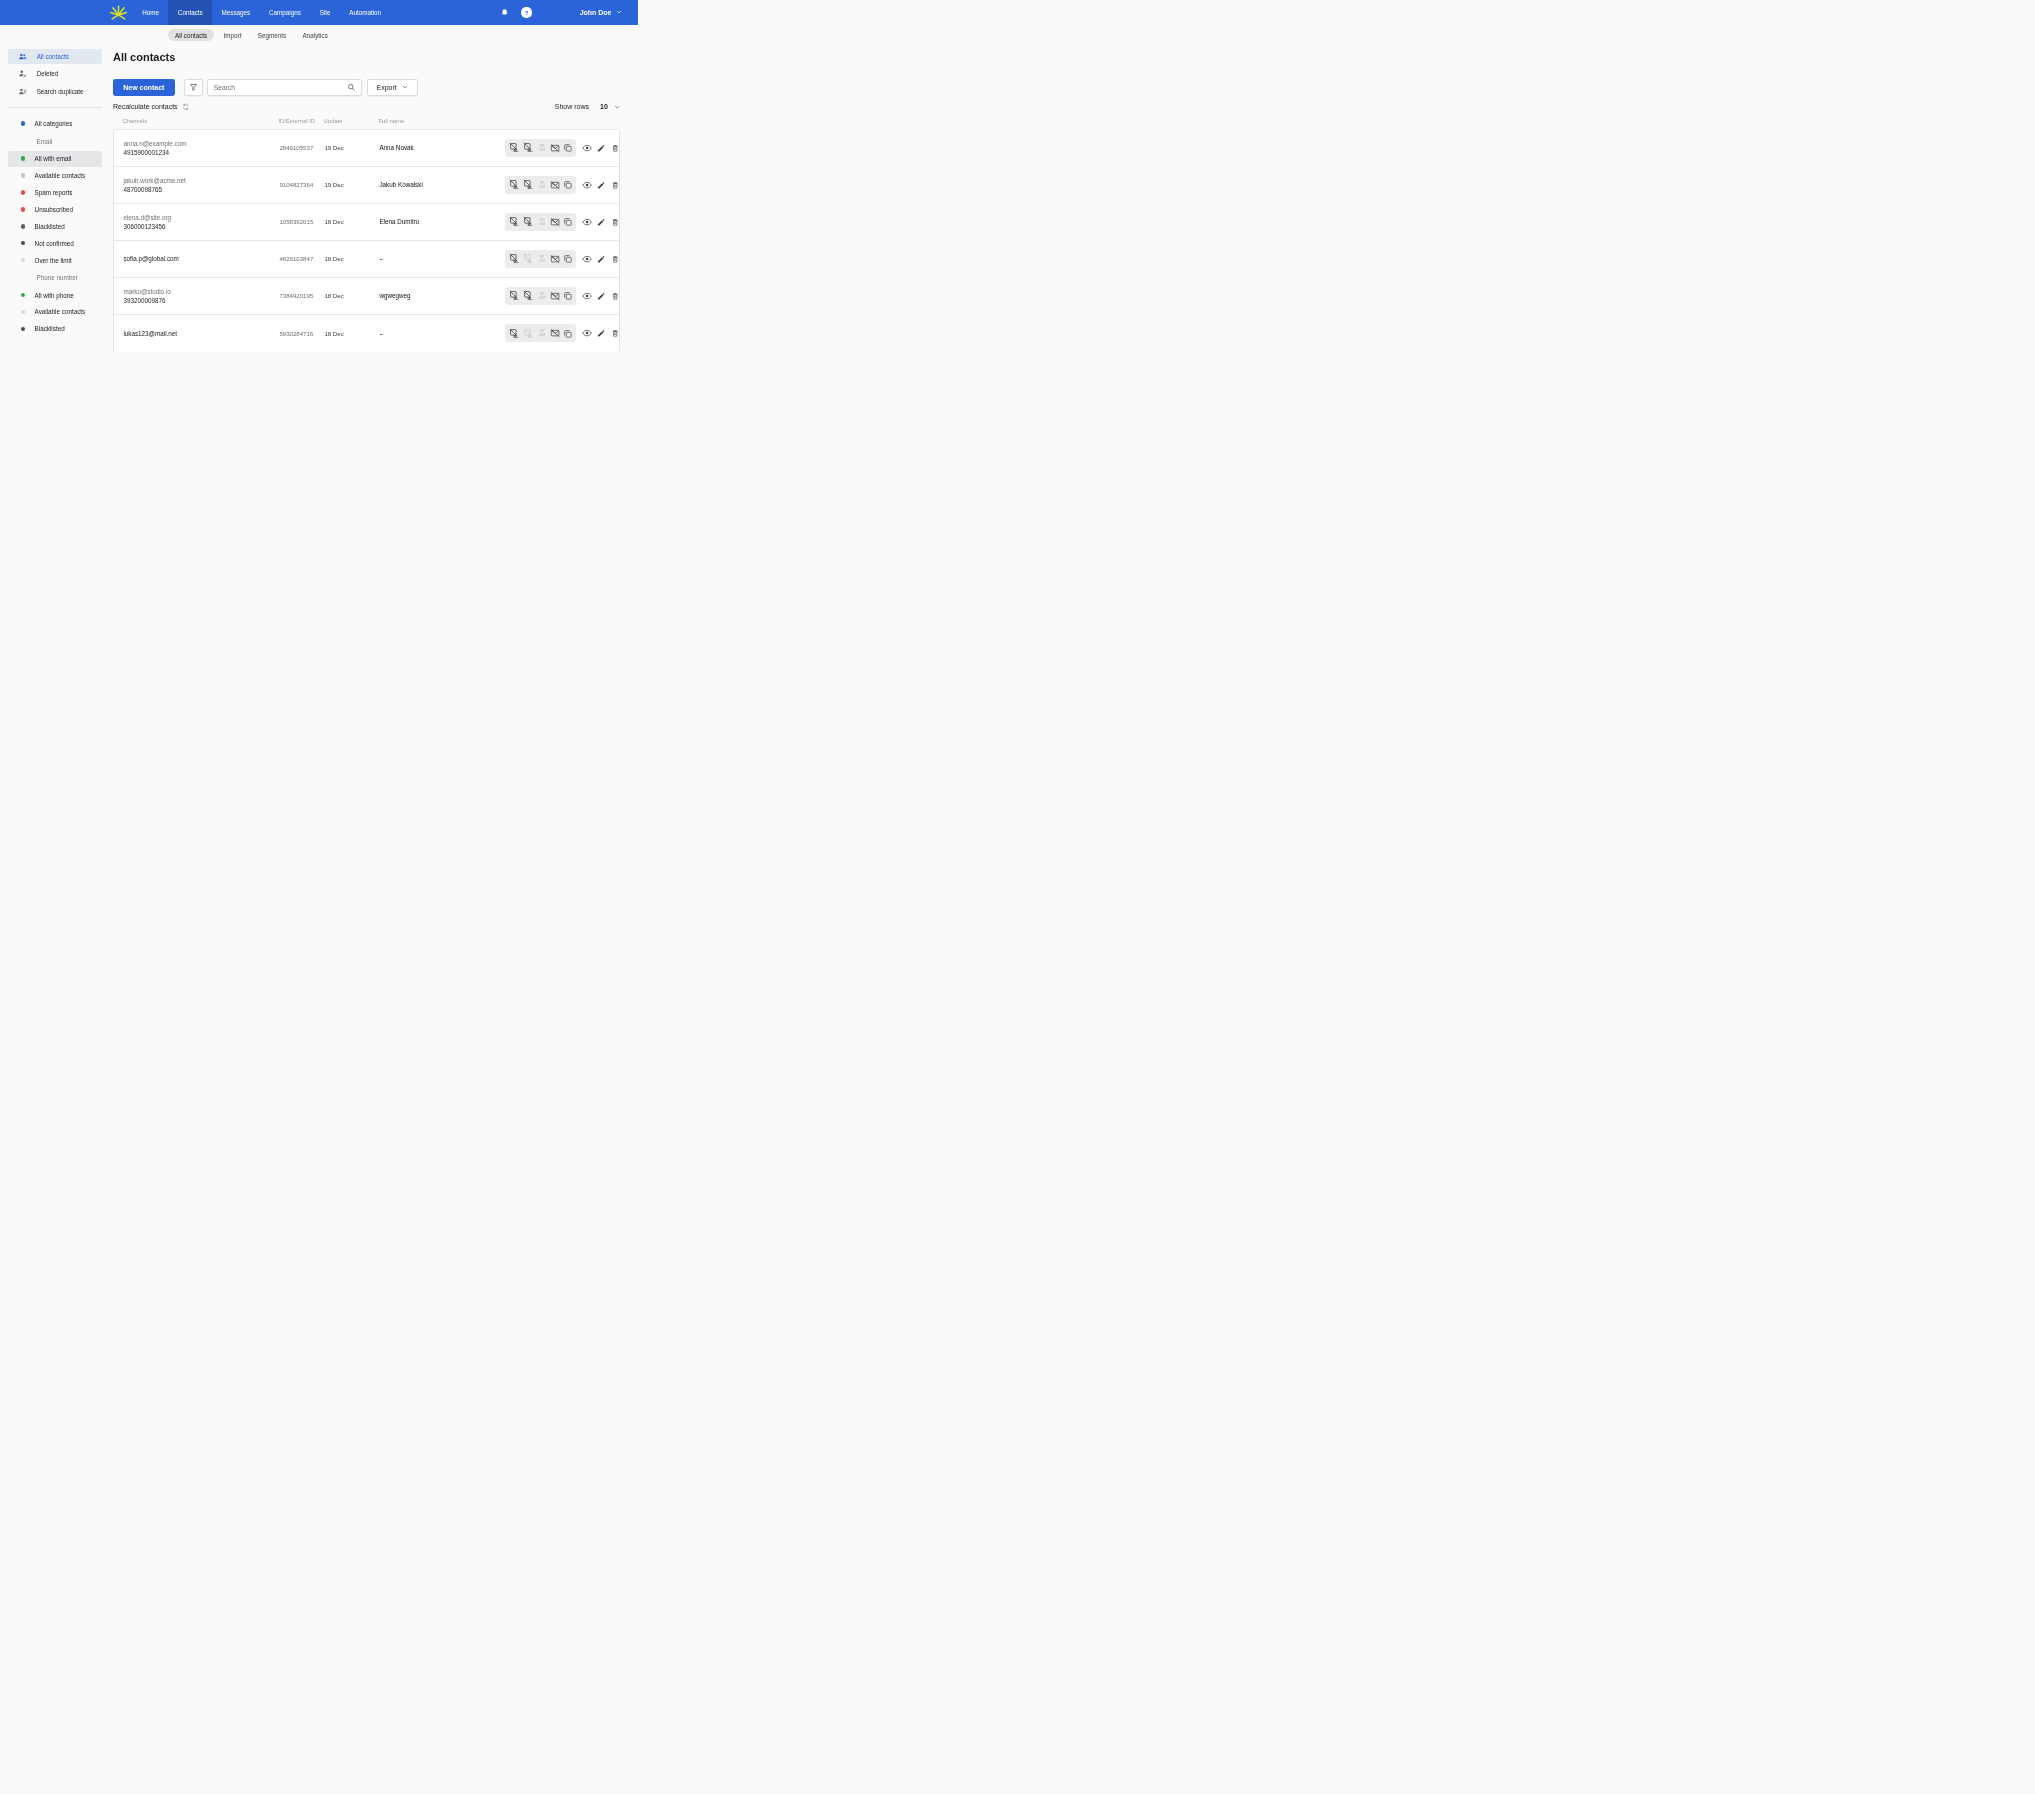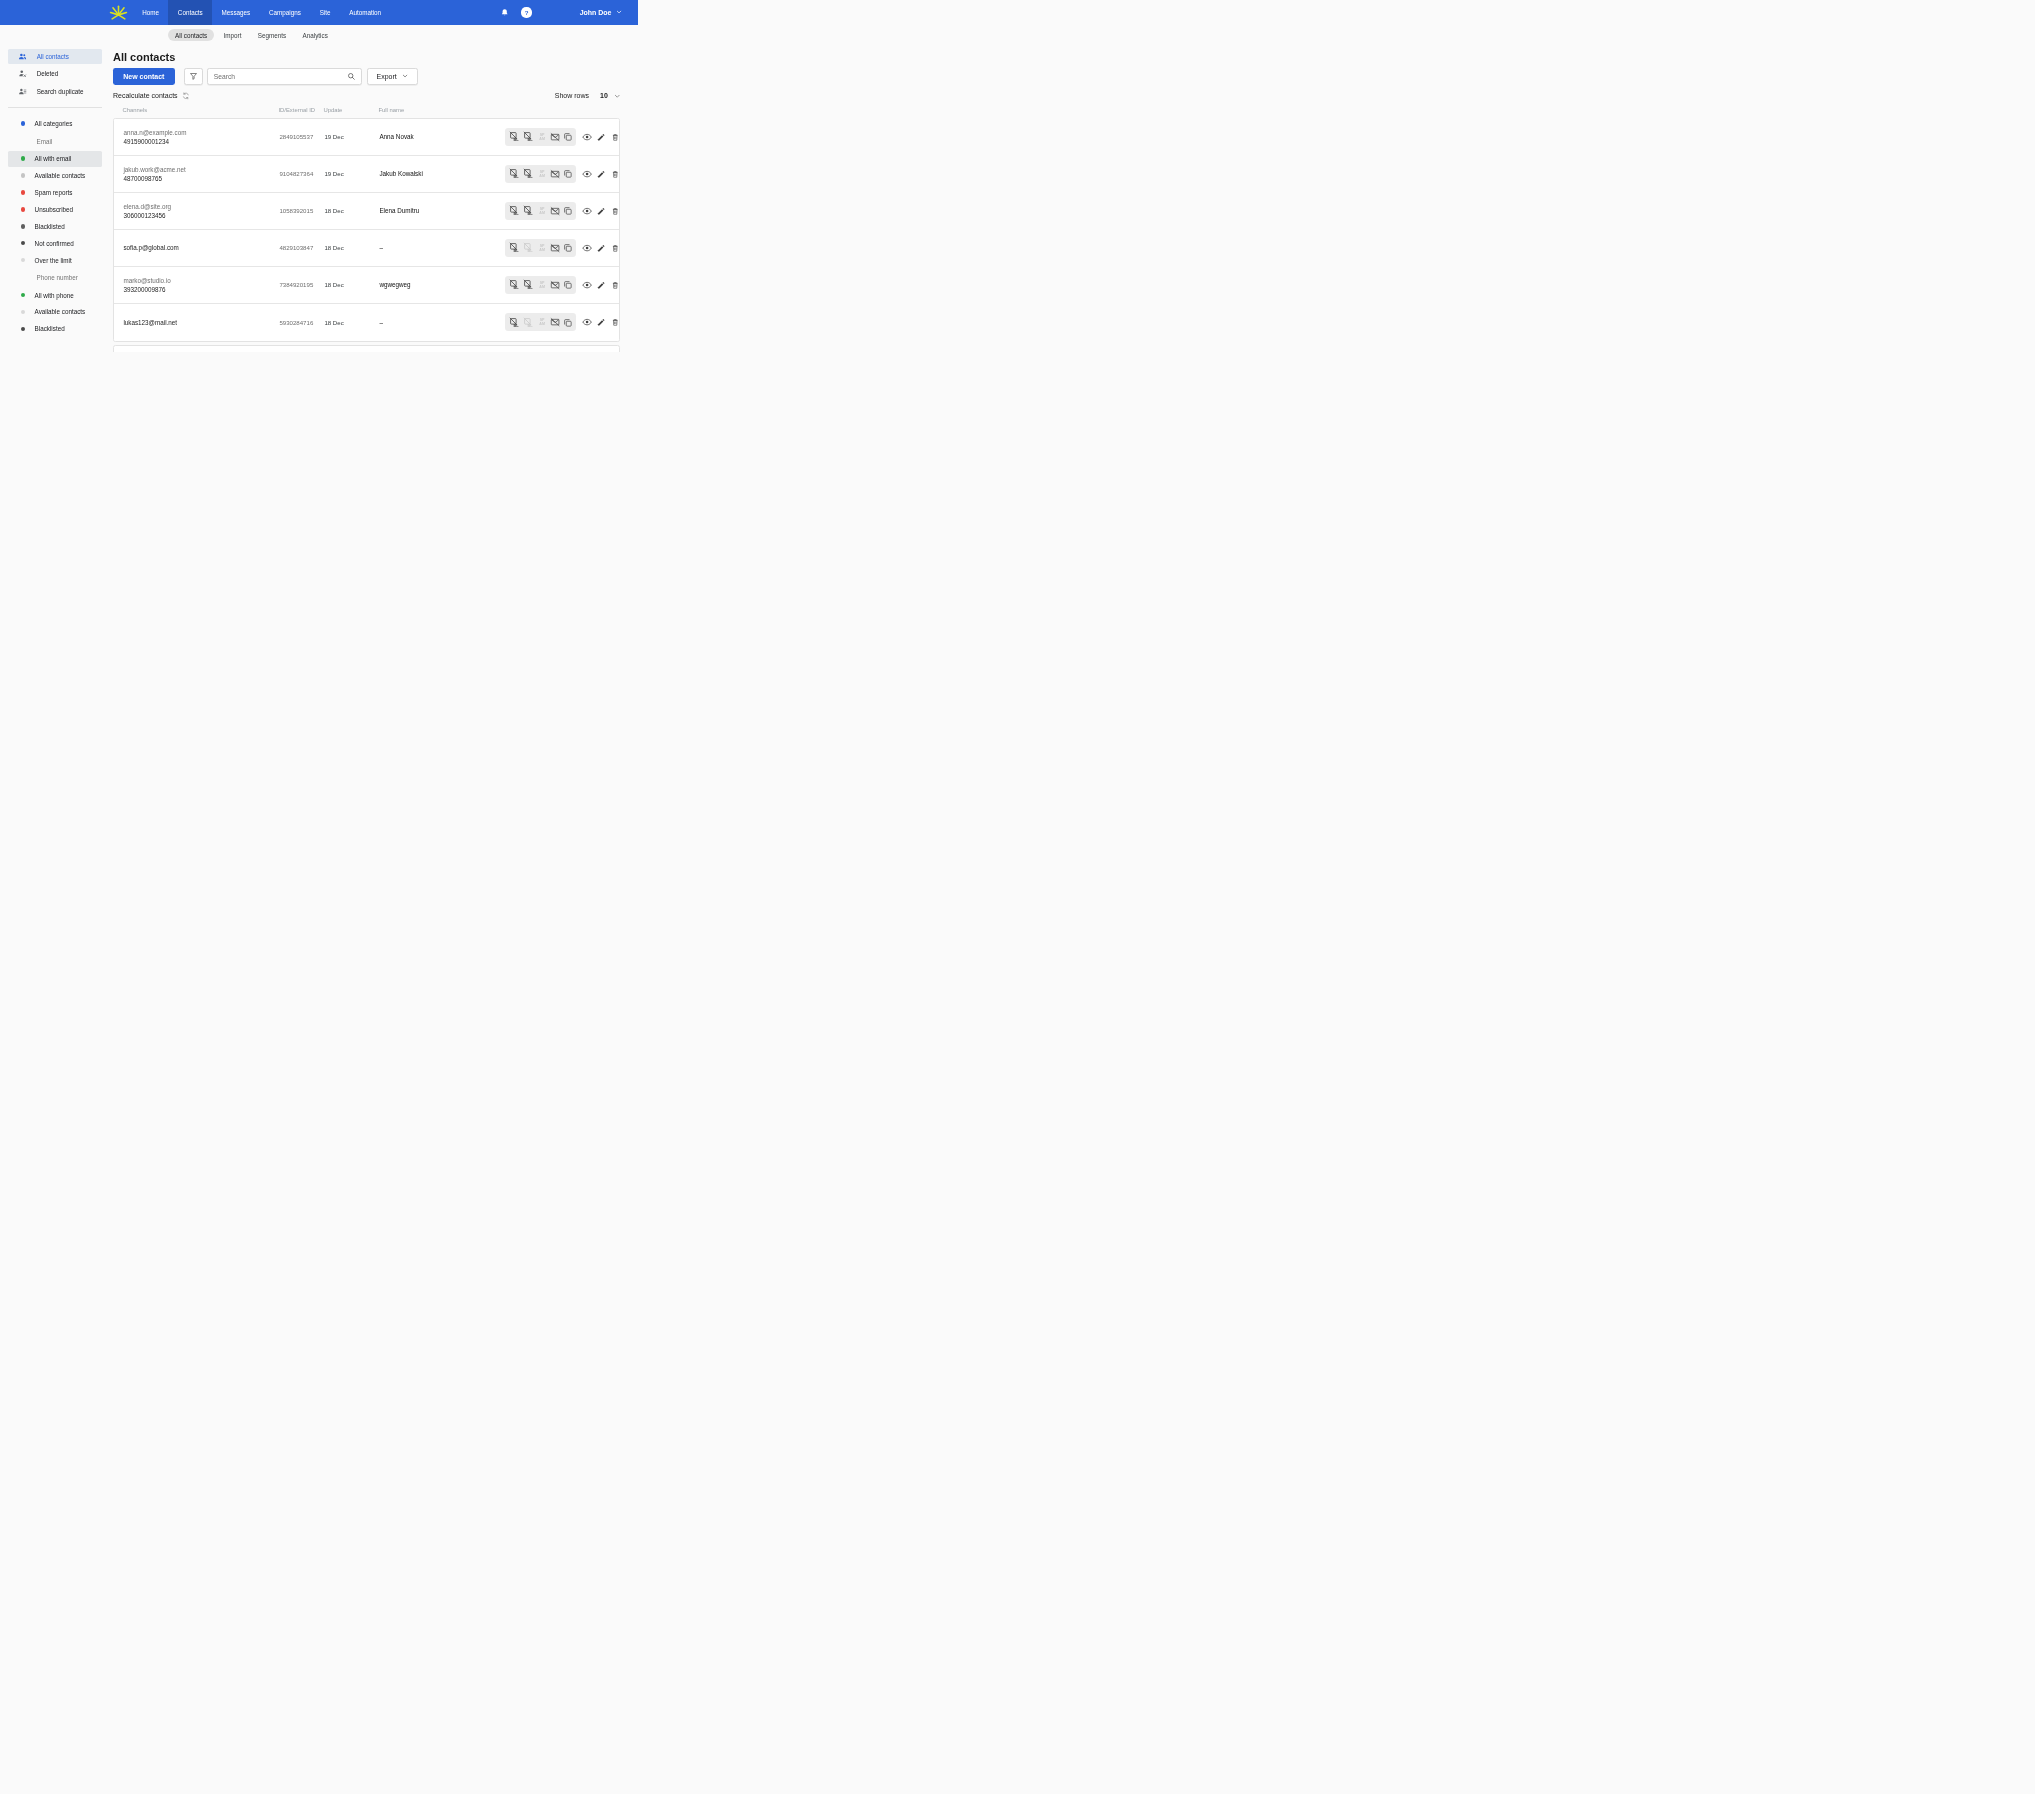--- a/index.html
+++ b/index.html
@@ -26,21 +26,21 @@
 .side-item.active{background:#e2e8ef;color:#2b63d8}
 .side-item.active .si-icon{color:#2b63d8}
 .divider{width:94px;border-top:0.4px solid #e1e1e1;margin:8.1px 0 7.3px}
 .cat{width:94px;height:16.3px;margin:0.6px 0;display:flex;align-items:center;padding-left:12.6px;gap:9.4px;font-size:6.3px;color:#202124;border-radius:1.6px;cursor:pointer;white-space:nowrap}
 .cat .dot{width:4.5px;height:4.5px;border-radius:50%;flex-shrink:0}
 .cat.active{background:#e4e6e8}
 .side-section{width:94px;height:17.5px;display:flex;align-items:center;padding-left:28.5px;font-size:6.3px;color:#757575;white-space:nowrap}
 
 .main{flex:1;padding:5.7px 18px 0 11px;min-width:0}
 h1{font-size:11px;font-weight:700;color:#1b1b1b}
-.toolbar{display:flex;align-items:center;margin-top:5px}
+.toolbar{display:flex;align-items:center;margin-top:16px}
 .btn-primary{height:16.7px;padding:0 10.2px;background:#2b63d8;border:none;border-radius:2.4px;color:#fff;font-size:7px;font-weight:600;font-family:inherit;cursor:pointer}
 .filter-btn{width:19px;height:16.7px;margin-left:9.4px;background:#fff;border:0.4px solid #dadada;border-radius:2.4px;display:flex;align-items:center;justify-content:center;cursor:pointer;box-shadow:0 0.4px 0.8px rgba(0,0,0,.05)}
 .search{width:155px;height:16.7px;margin-left:4.1px;background:#fff;border:0.4px solid #dadada;border-radius:2.4px;display:flex;align-items:center;padding:0 5.7px;box-shadow:0 0.4px 0.8px rgba(0,0,0,.05)}
 .search input{flex:1;border:none;outline:none;font-size:6.7px;font-family:inherit;color:#202124;background:transparent}
 .search input::placeholder{color:#6f6f6f}
 .mag{display:flex;cursor:pointer}
 .export-btn{height:16.7px;margin-left:4.9px;padding:0 8.5px;background:#fff;border:0.4px solid #dadada;border-radius:2.4px;display:flex;align-items:center;gap:5.7px;font-size:7px;color:#202124;font-family:inherit;cursor:pointer;box-shadow:0 0.4px 0.8px rgba(0,0,0,.05)}
 .subbar{display:flex;align-items:center;margin-top:7.3px}
 .recalc{display:flex;align-items:center;gap:4.1px;font-size:7px;font-weight:500;color:#1b1b1b;cursor:pointer}
 .refresh{display:flex}

